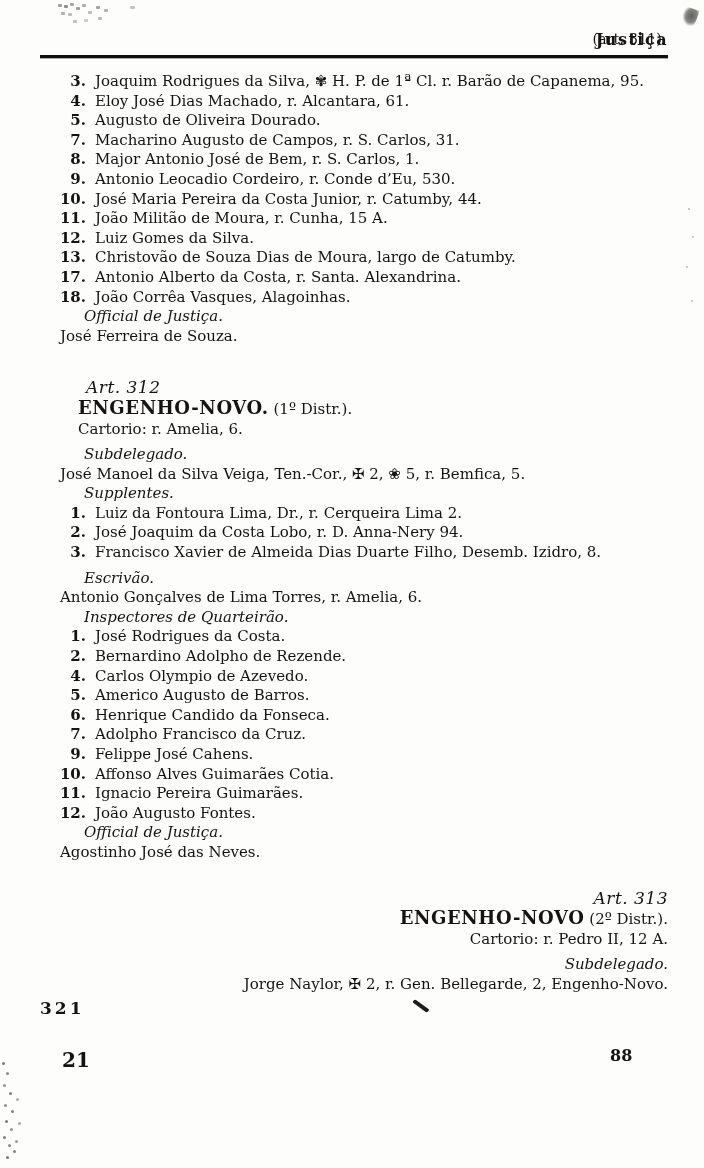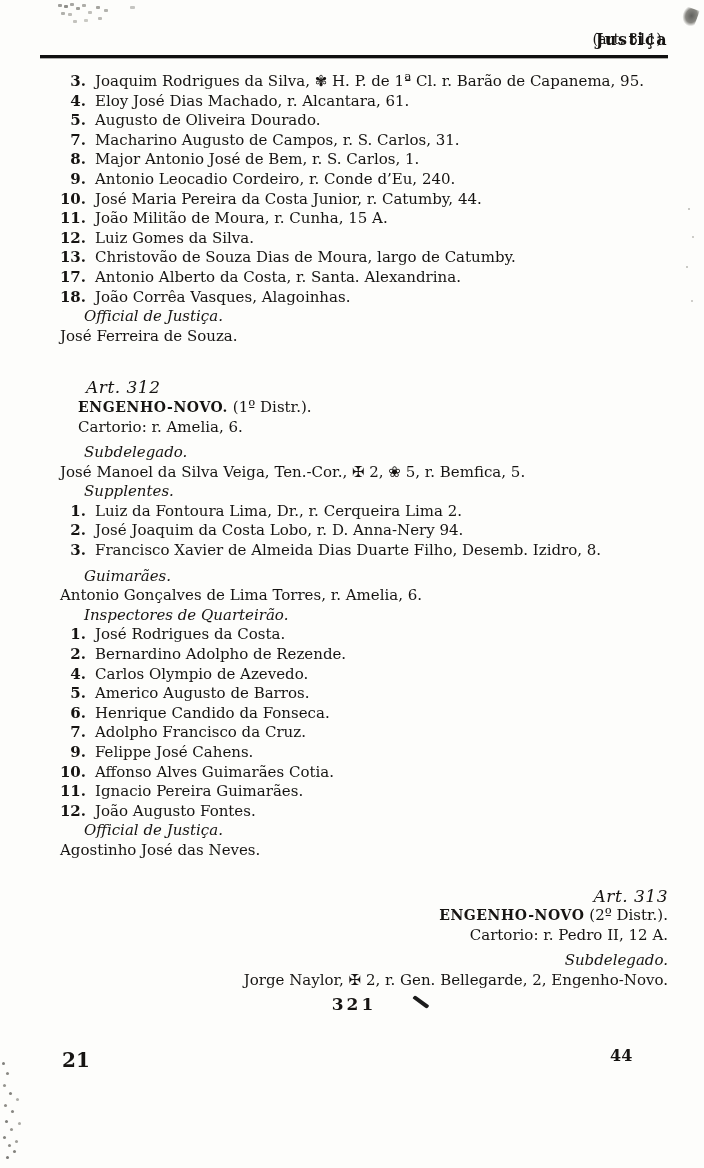--- a/index.html
+++ b/index.html
@@ -22,29 +22,29 @@
 
   
   .body-block{margin-top:14px;font-size:15px;line-height:19.6px;}
   .row{display:flex;}
   .num{width:46px;min-width:46px;text-align:right;padding-right:9px;font-weight:bold;}
   .txt{flex:1;}
   .subhead{font-style:italic;margin-left:44px;margin-top:0;}
   .name{margin-left:20px;}
   .art-title{font-style:italic;font-size:17px;margin-left:46px;letter-spacing:.5px;}
   .district{margin-left:38px;}
-  .district .sc{font-size:14px;font-weight:bold;letter-spacing:.6px;}
+  .district .sc{font-size:18px;font-weight:bold;letter-spacing:.6px;}
   .district .detail{font-size:15px;}
   .cartorio{margin-left:38px;}
   .gap-xl{margin-top:32px;}
   .gap-lg{margin-top:26px;text-align:right;}
   .gap-md{margin-top:6px;}
 
   
-  .pagenum-wrap{position:relative;text-align:center;margin-top:3px;height:22px;}
+  .pagenum-wrap{position:relative;margin-top:3px;height:22px;}
   .pagenum{font-weight:bold;font-size:17px;letter-spacing:3px;}
   .pen-stroke{position:absolute;left:372px;top:6px;width:18px;height:3.5px;background:#1c1c1c;transform:rotate(36deg);border-radius:2px 1px 2px 1px;}
 
   
   .foot-left{position:absolute;left:62px;top:1048px;font-weight:bold;font-size:20px;}
   .foot-right{position:absolute;left:610px;top:1046px;font-weight:bold;font-size:16px;}
 
   
   .smudge-a{position:absolute;left:58px;top:4px;width:4px;height:3px;background:#6d6d68;border-radius:1px;opacity:.65;filter:blur(.4px);
     box-shadow:6px 1px 0 #55544e,12px -1px 0 #7a7973,3px 8px 0 #8a8983,10px 9px 0 #9b9a93,18px 3px 0 #6d6c66,24px 0 0 #84837c,
@@ -96,21 +96,21 @@
       <div class="row">
           <span class="num">7.</span>
           <span class="txt">Macharino Augusto de Campos, r. S. Carlos, 31.</span>
         </div>
       <div class="row">
           <span class="num">8.</span>
           <span class="txt">Major Antonio José de Bem, r. S. Carlos, 1.</span>
         </div>
       <div class="row">
           <span class="num">9.</span>
-          <span class="txt">Antonio Leocadio Cordeiro, r. Conde d’Eu, 240.</span>
+          <span class="txt">Antonio Leocadio Cordeiro, r. Conde d’Eu, 530.</span>
         </div>
       <div class="row">
           <span class="num">10.</span>
           <span class="txt">José Maria Pereira da Costa Junior, r. Catumby, 44.</span>
         </div>
       <div class="row">
           <span class="num">11.</span>
           <span class="txt">João Militão de Moura, r. Cunha, 15 A.</span>
         </div>
       <div class="row">
@@ -152,21 +152,21 @@
         </div>
       <div class="row">
           <span class="num">2.</span>
           <span class="txt">José Joaquim da Costa Lobo, r. D. Anna-Nery 94.</span>
         </div>
       <div class="row">
           <span class="num">3.</span>
           <span class="txt">Francisco Xavier de Almeida Dias Duarte Filho, Desemb. Izidro, 8.</span>
         </div>
 
-      <div class="subhead gap-md">Guimarães.</div>
+      <div class="subhead gap-md">Escrivão.</div>
       <div class="name">Antonio Gonçalves de Lima Torres, r. Amelia, 6.</div>
 
       <div class="subhead">Inspectores de Quarteirão.</div>
       <div class="row">
           <span class="num">1.</span>
           <span class="txt">José Rodrigues da Costa.</span>
         </div>
       <div class="row">
           <span class="num">2.</span>
           <span class="txt">Bernardino Adolpho de Rezende.</span>
@@ -220,14 +220,14 @@
       <div class="name">Jorge Naylor, ✠ 2, r. Gen. Bellegarde, 2, Engenho-Novo.</div>
     </div>
 
     <div class="pagenum-wrap">
       <span class="pagenum">321</span>
       <span class="pen-stroke"></span>
     </div>
   </div>
 
   <div class="foot-left">21</div>
-  <div class="foot-right">44</div>
+  <div class="foot-right">88</div>
 </div>
 
 </body></html>

